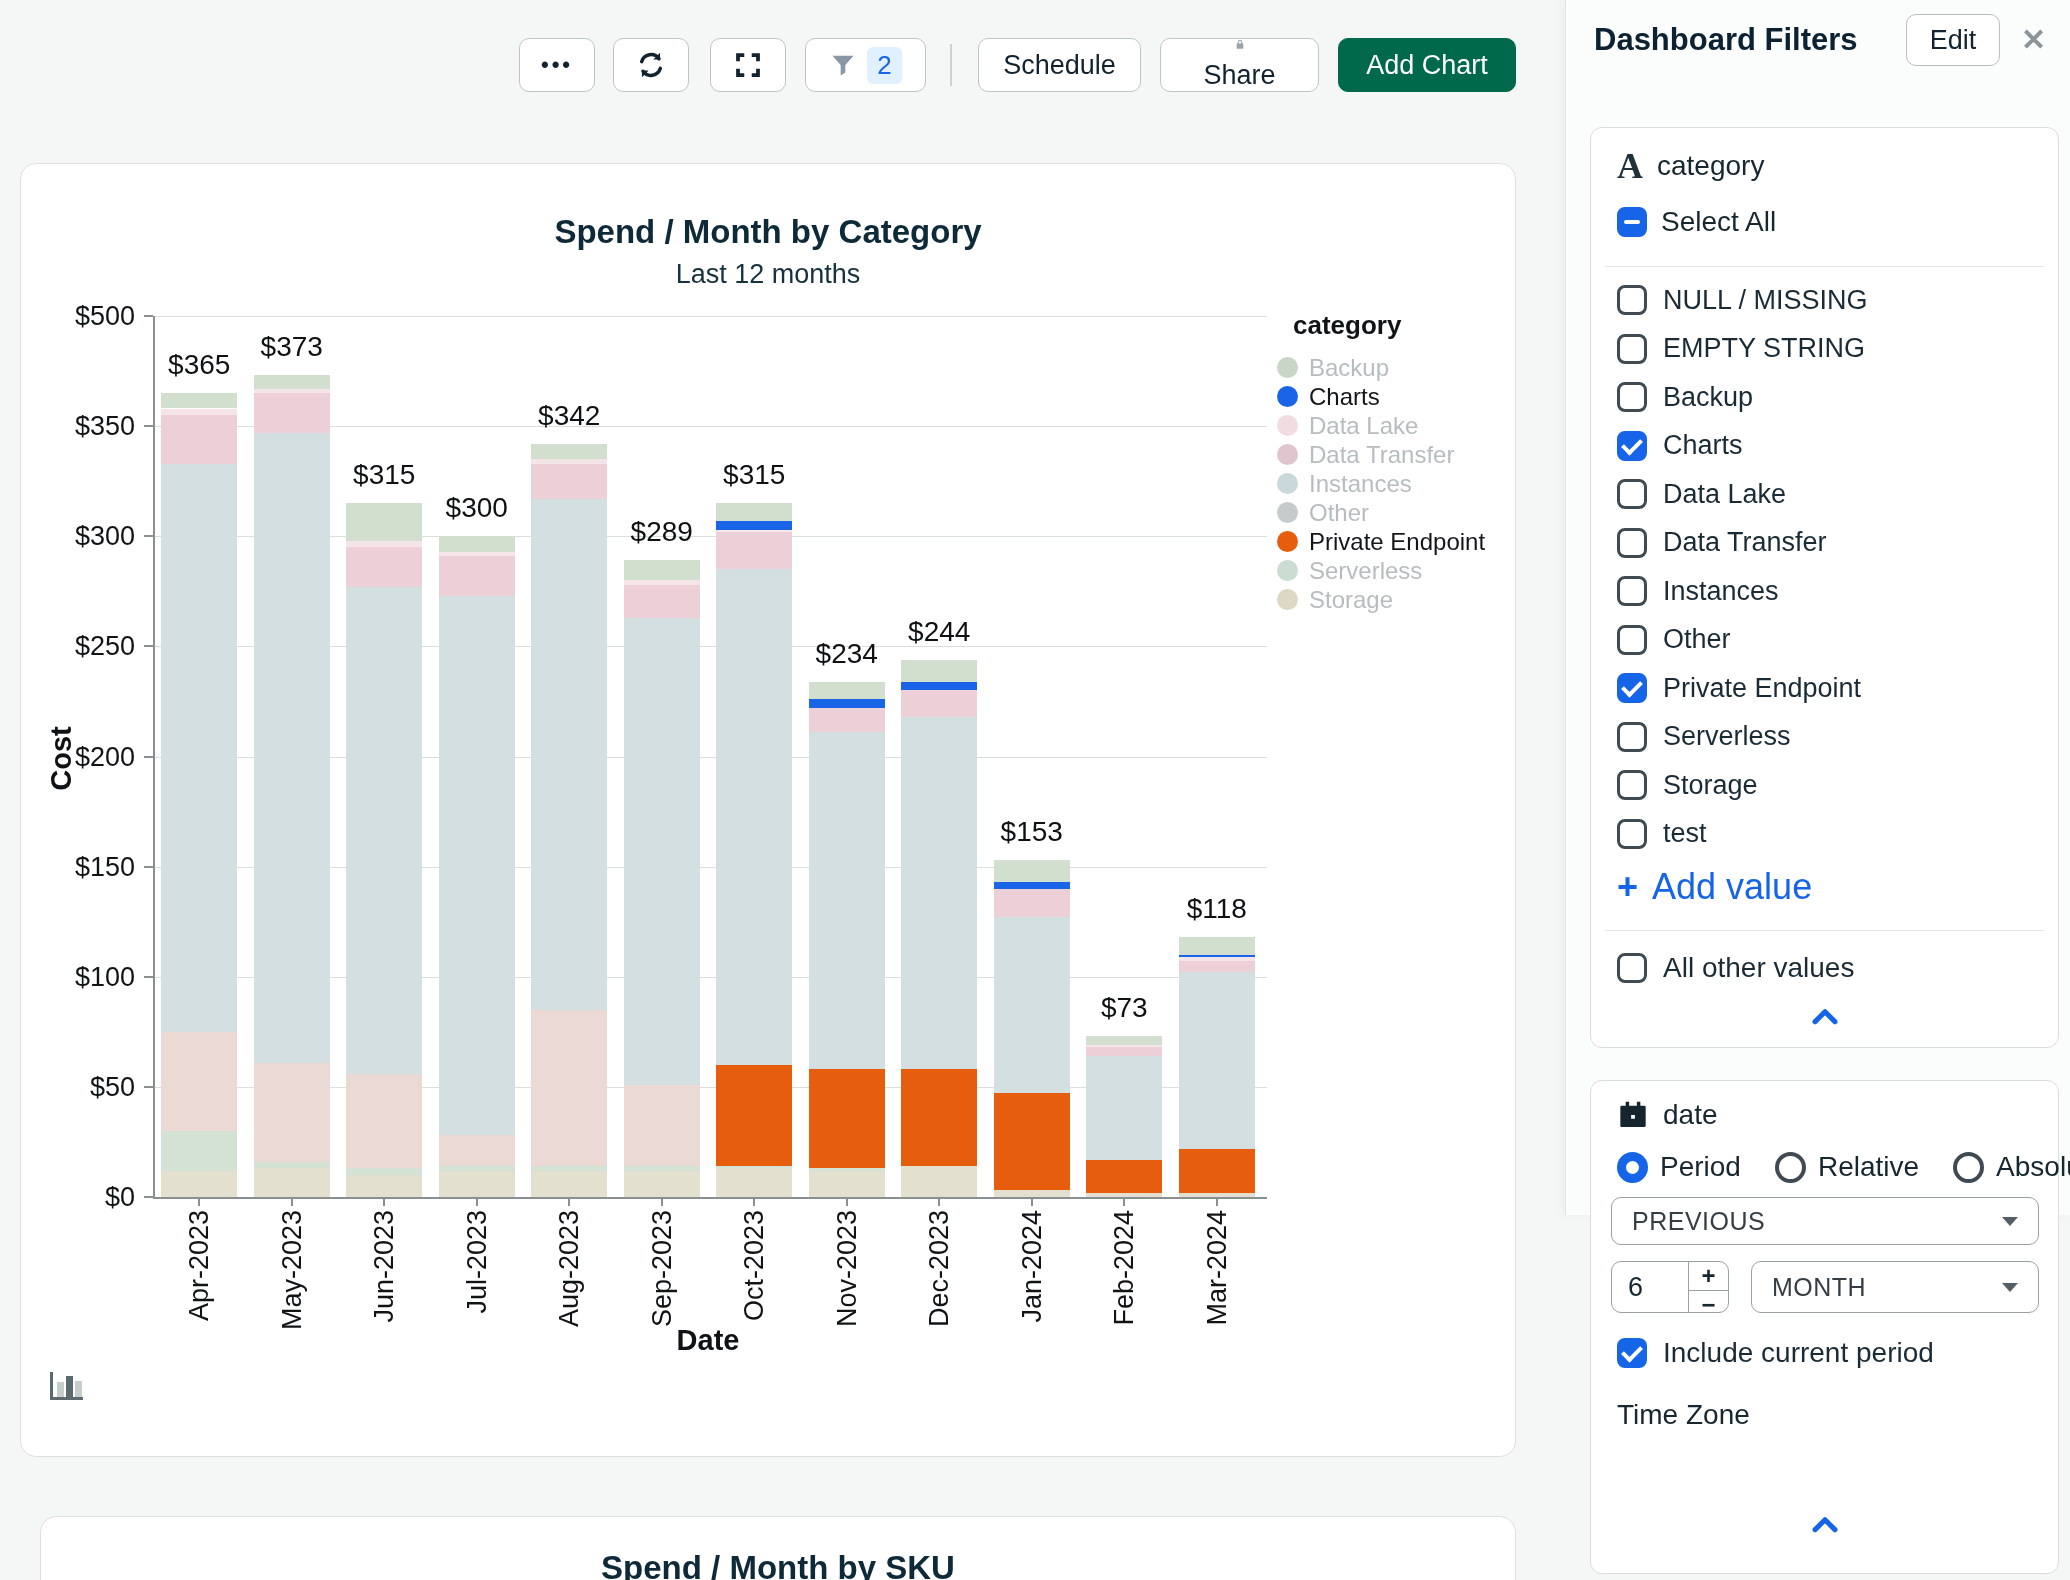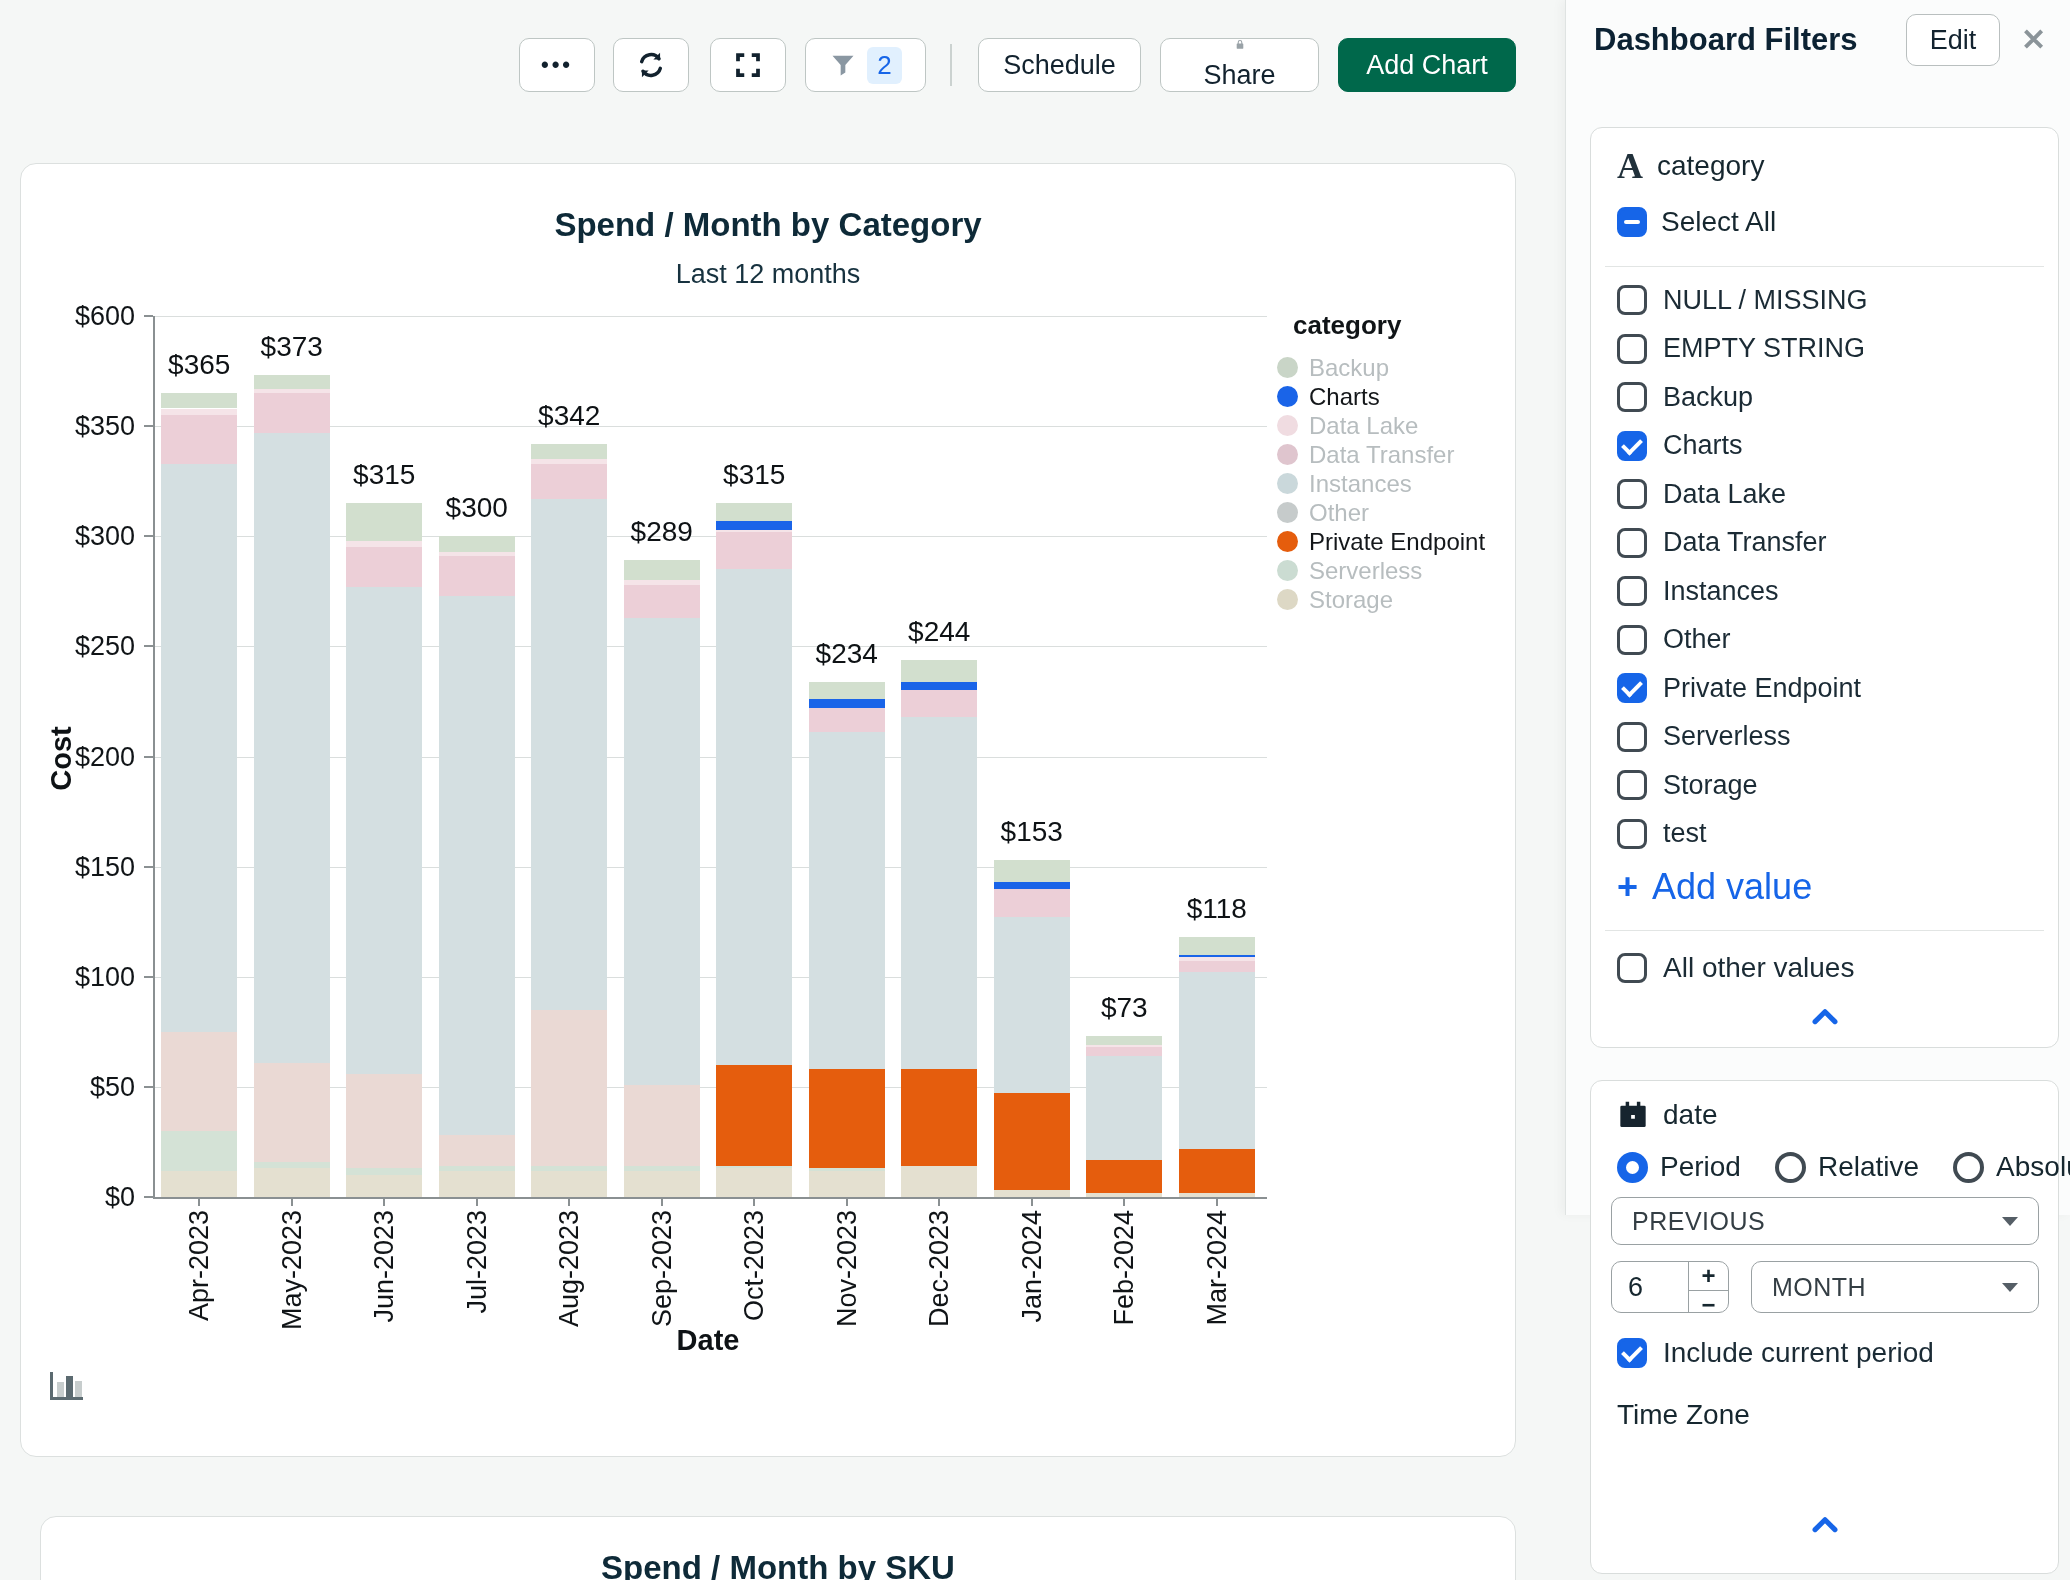--- a/index.html
+++ b/index.html
@@ -125,21 +125,21 @@
       <path d="M7 10V7a5 5 0 0 1 10 0v3h1.2a1 1 0 0 1 1 1v9.4a1 1 0 0 1-1 1H5.8a1 1 0 0 1-1-1V11a1 1 0 0 1 1-1H7zm2.3 0h5.4V7a2.7 2.7 0 0 0-5.4 0v3z" fill="#99A2A7"></path>
     </svg>
     <span>Share</span>
   </div>
   <div class="tbtn green-btn" style="left:1338px; width:178px;">
     <span>Add Chart</span>
   </div>
 </div>
 
 <div id="chart-card" class="card">
-  <div class="chart-title abs" style="top:42px;">Spend / Month by Category</div>
+  <div class="chart-title abs" style="top:49px;">Spend / Month by Category</div>
   <div class="chart-subtitle abs" style="top:95px;">Last 12 months</div>
   <div id="plot"></div>
   <div id="legend">
     <div class="legend-title">category</div>
     <div id="legend-items">
         <div class="legend-item">
           <span class="legend-dot" style="background: rgb(201, 213, 199);"></span>
           <span class="legend-label muted">Backup</span>
         </div>
         <div class="legend-item">
@@ -203,21 +203,21 @@
     <div class="ytick-mark" style="left: 123px; top: 481.375px;"></div>
     <div class="ytick-label" style="left: 14px; top: 467.375px;">$250</div>
     <div class="gridline" style="left: 132px; top: 372.25px; width: 1114px;"></div>
     <div class="ytick-mark" style="left: 123px; top: 371.25px;"></div>
     <div class="ytick-label" style="left: 14px; top: 357.25px;">$300</div>
     <div class="gridline" style="left: 132px; top: 262.125px; width: 1114px;"></div>
     <div class="ytick-mark" style="left: 123px; top: 261.125px;"></div>
     <div class="ytick-label" style="left: 14px; top: 247.125px;">$350</div>
     <div class="gridline" style="left: 132px; top: 152px; width: 1114px;"></div>
     <div class="ytick-mark" style="left: 123px; top: 151px;"></div>
-    <div class="ytick-label" style="left: 14px; top: 137px;">$600</div>
+    <div class="ytick-label" style="left: 14px; top: 137px;">$500</div>
     <div class="axis-y" style="left: 132px; top: 152px; height: 881px;"></div>
     <div class="axis-x" style="left: 132px; top: 1033px; width: 1114px;"></div>
     <div class="bar-seg" style="left: 140.25px; top: 1006.57px; width: 76px; height: 26.43px; background: rgb(228, 224, 208);"></div>
     <div class="bar-seg" style="left: 140.25px; top: 966.925px; width: 76px; height: 39.645px; background: rgb(212, 226, 214);"></div>
     <div class="bar-seg" style="left: 140.25px; top: 867.812px; width: 76px; height: 99.1125px; background: rgb(234, 217, 212);"></div>
     <div class="bar-seg" style="left: 140.25px; top: 299.567px; width: 76px; height: 568.245px; background: rgb(212, 223, 225);"></div>
     <div class="bar-seg" style="left: 140.25px; top: 251.112px; width: 76px; height: 48.455px; background: rgb(236, 207, 215);"></div>
     <div class="bar-seg" style="left: 140.25px; top: 244.505px; width: 76px; height: 6.6075px; background: rgb(245, 228, 232);"></div>
     <div class="bar-seg" style="left: 140.25px; top: 229.087px; width: 76px; height: 15.4175px; background: rgb(210, 223, 206);"></div>
     <div class="bar-total" style="left: 118.25px; top: 185.087px;">$365</div>

